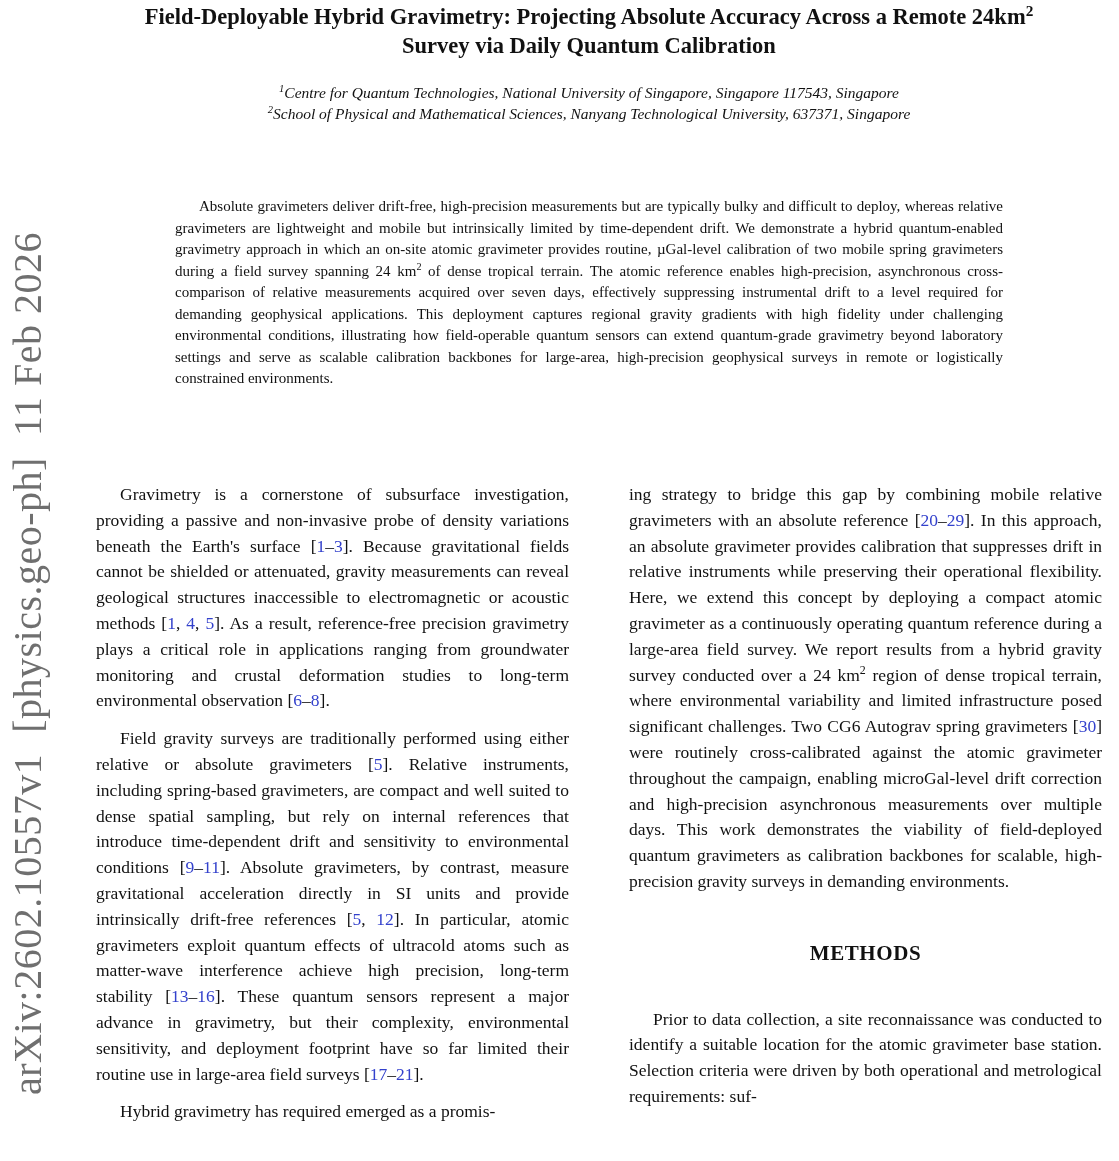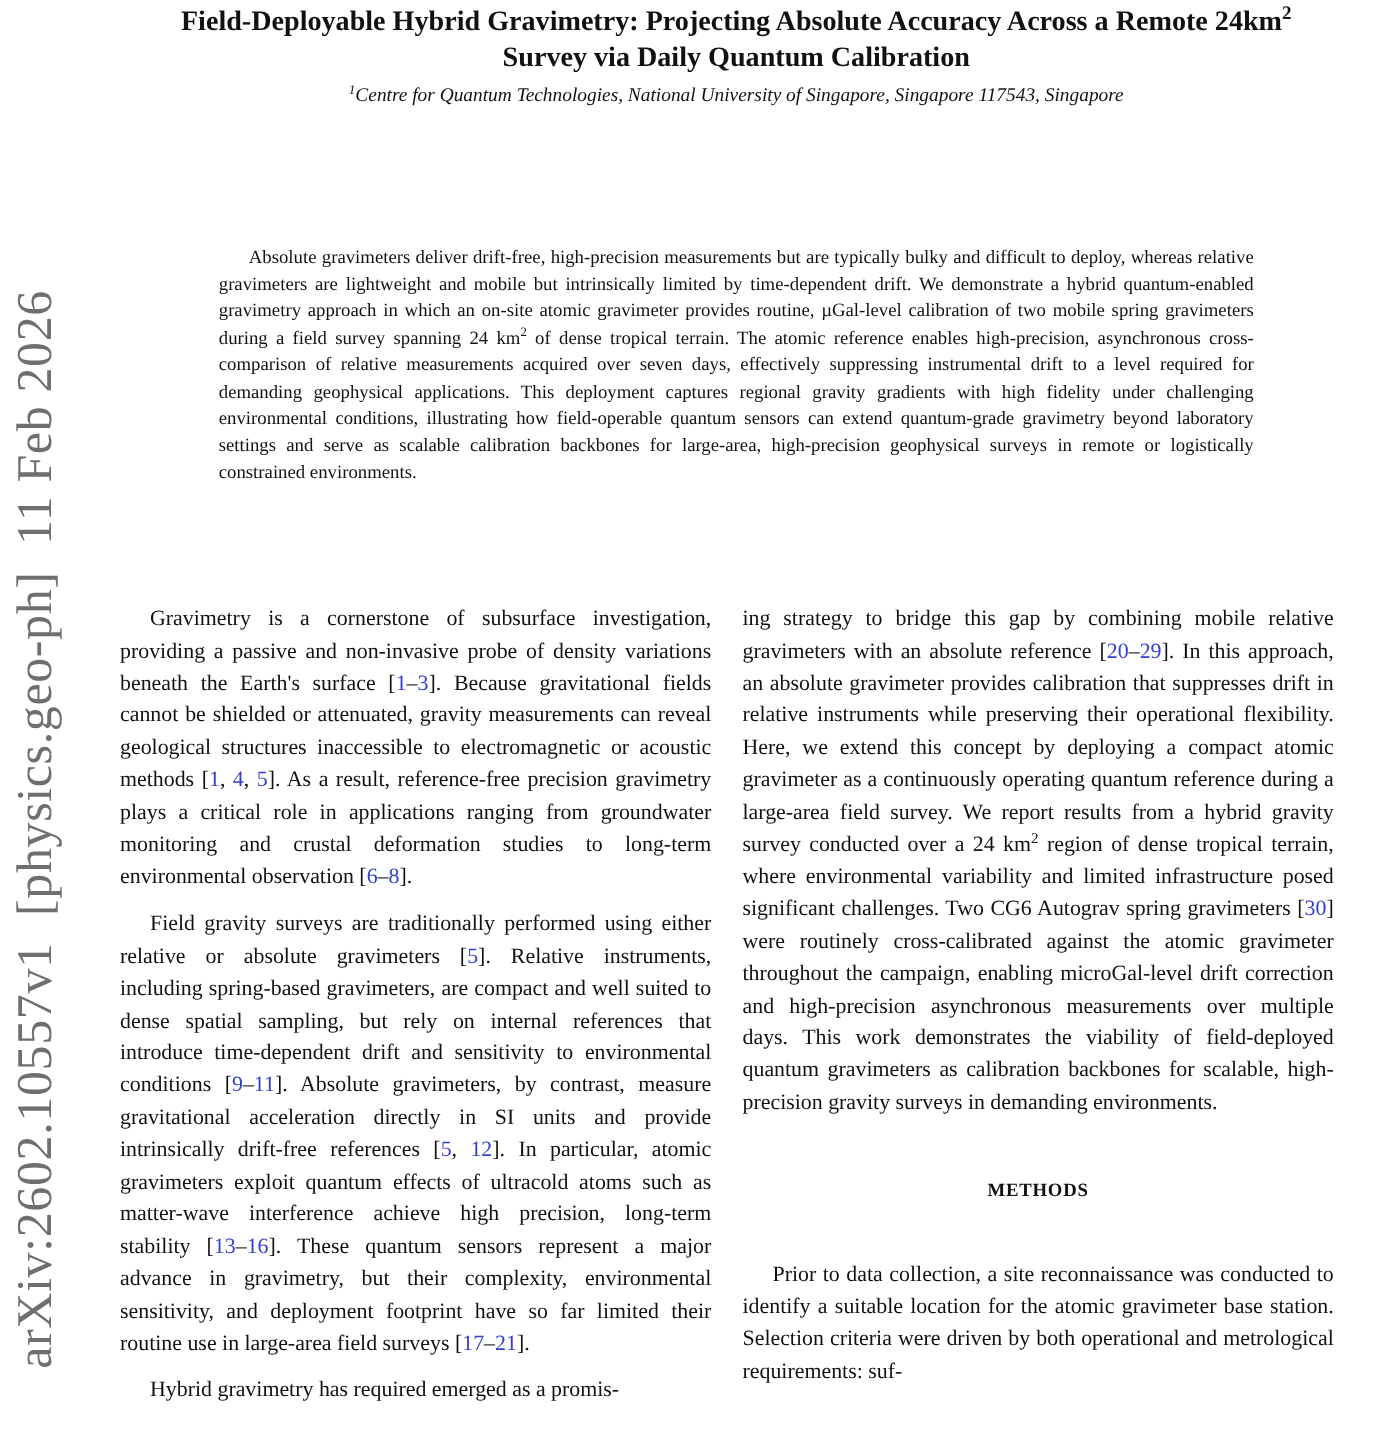--- a/index.html
+++ b/index.html
@@ -36,21 +36,21 @@
     font-size: 22.5px;
     font-weight: bold;
     line-height: 29px;
   }
   .authors {
     margin-top: 26px;
     font-size: 17.5px;
     line-height: 26px;
   }
   .affiliations {
-    margin-top: 6px;
+    margin-top: 22px;
     font-style: italic;
     font-size: 15.5px;
     line-height: 21px;
   }
   .abstract {
     position: absolute;
     left: 175px;
     top: 196px;
     width: 828px;
     font-size: 15px;
@@ -60,44 +60,45 @@
   }
   .column {
     position: absolute;
     top: 470px;
     width: 497px;
     font-size: 17.5px;
     line-height: 25.8px;
     text-align: justify;
   }
   .column.left { left: 84px; }
-  .column.right { left: 582px; }
+  .column.right { left: 617px; }
   .column p { margin: 12px; }
   .column p.indent { text-indent: 24px; }
   .methods-heading {
     margin: 46px 0 40px 0;
     text-align: center;
     font-weight: bold;
-    font-size: 15px;
+    font-size: 21px;
     letter-spacing: 0.6px;
   }
   .cite { color: #3341cc; }
   sup { font-size: 68%; line-height: 0; vertical-align: super; }
 </style>
 </head>
 <body>
 
 <div class="page">
 
   <div class="watermark">arXiv:2602.10557v1  [physics.geo-ph]  11 Feb 2026</div>
 
   <div class="header">
     <div class="title">Field-Deployable Hybrid Gravimetry: Projecting Absolute Accuracy Across a Remote 24km<sup>2</sup> Survey via Daily Quantum Calibration</div>
     <div class="affiliations">
       <div><sup>1</sup>Centre for Quantum Technologies, National University of Singapore, Singapore 117543, Singapore</div>
+      <div><sup>2</sup>School of Physical and Mathematical Sciences, Nanyang Technological University, 637371, Singapore</div>
     </div>
   </div>
 
   <div class="abstract">Absolute gravimeters deliver drift-free, high-precision measurements but are typically bulky and difficult to deploy, whereas relative gravimeters are lightweight and mobile but intrinsically limited by time-dependent drift. We demonstrate a hybrid quantum-enabled gravimetry approach in which an on-site atomic gravimeter provides routine, µGal-level calibration of two mobile spring gravimeters during a field survey spanning 24 km<sup>2</sup> of dense tropical terrain. The atomic reference enables high-precision, asynchronous cross-comparison of relative measurements acquired over seven days, effectively suppressing instrumental drift to a level required for demanding geophysical applications. This deployment captures regional gravity gradients with high fidelity under challenging environmental conditions, illustrating how field-operable quantum sensors can extend quantum-grade gravimetry beyond laboratory settings and serve as scalable calibration backbones for large-area, high-precision geophysical surveys in remote or logistically constrained environments.</div>
 
   <div class="column left">
     <p class="indent">Gravimetry is a cornerstone of subsurface investigation, providing a passive and non-invasive probe of density variations beneath the Earth's surface [<span class="cite">1</span>–<span class="cite">3</span>]. Because gravitational fields cannot be shielded or attenuated, gravity measurements can reveal geological structures inaccessible to electromagnetic or acoustic methods [<span class="cite">1</span>, <span class="cite">4</span>, <span class="cite">5</span>]. As a result, reference-free precision gravimetry plays a critical role in applications ranging from groundwater monitoring and crustal deformation studies to long-term environmental observation [<span class="cite">6</span>–<span class="cite">8</span>].</p>
     <p class="indent">Field gravity surveys are traditionally performed using either relative or absolute gravimeters [<span class="cite">5</span>]. Relative instruments, including spring-based gravimeters, are compact and well suited to dense spatial sampling, but rely on internal references that introduce time-dependent drift and sensitivity to environmental conditions [<span class="cite">9</span>–<span class="cite">11</span>]. Absolute gravimeters, by contrast, measure gravitational acceleration directly in SI units and provide intrinsically drift-free references [<span class="cite">5</span>, <span class="cite">12</span>]. In particular, atomic gravimeters exploit quantum effects of ultracold atoms such as matter-wave interference achieve high precision, long-term stability [<span class="cite">13</span>–<span class="cite">16</span>]. These quantum sensors represent a major advance in gravimetry, but their complexity, environmental sensitivity, and deployment footprint have so far limited their routine use in large-area field surveys [<span class="cite">17</span>–<span class="cite">21</span>].</p>
     <p class="indent">Hybrid gravimetry has required emerged as a promis-</p>
   </div>

